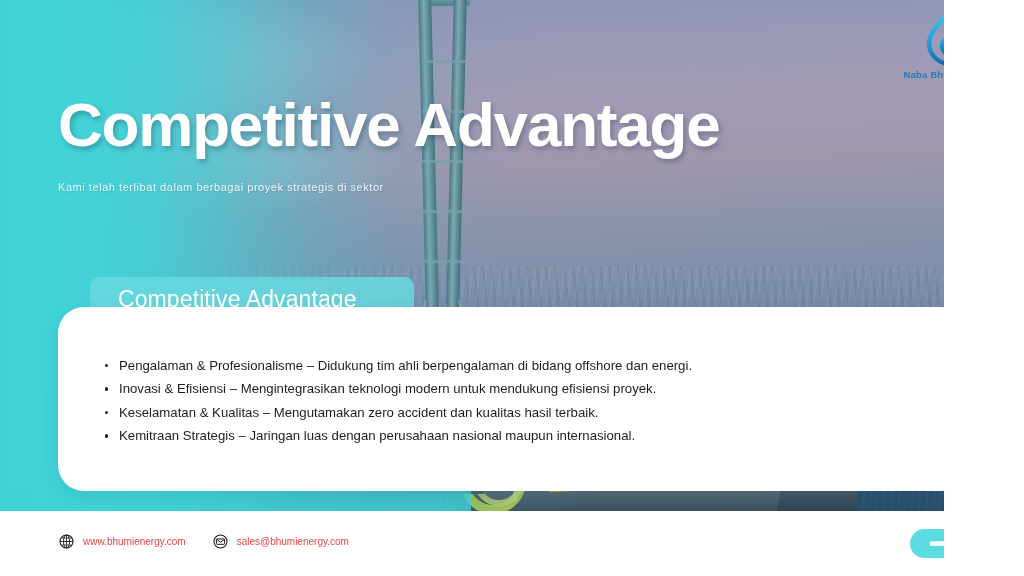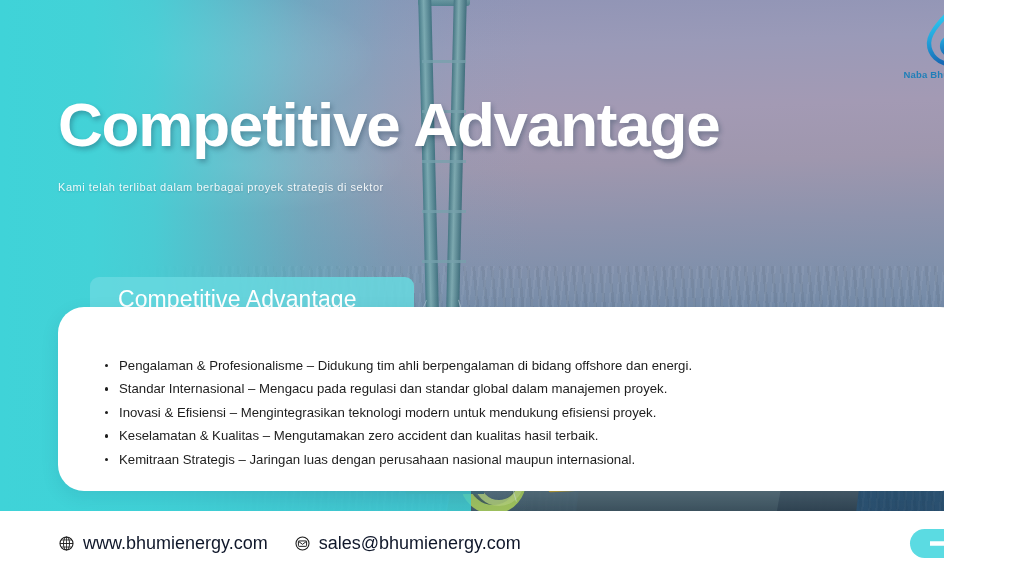--- a/index.html
+++ b/index.html
@@ -312,21 +312,21 @@
   .footer {
     position:absolute; left:0; top:511px;
     width:1024px; height:65px;
     background:#ffffff;
   }
   .contacts {
     position:absolute; left:58px; top:22px;
     display:flex; align-items:center; gap:26px;
   }
   .contact { display:flex; align-items:center; gap:8px; }
-  .contact-text { font-size:18px; color:#0f172a; }
+  .contact-text { font-size:10px; color:#ef4444; }
   .arrow-btn {
     position:absolute; right:39px; top:18px;
     width:75px; height:29px;
     background:#5bdbe2;
     border-radius:15px;
     display:flex; align-items:center; justify-content:center;
     cursor:pointer; border:none;
   }
 </style>
 </head>
@@ -409,21 +409,20 @@
       <span class="l1">Kami telah terlibat dalam berbagai proyek strategis di sektor</span>
     </div>
 
     <div class="chip">
       <span class="chip-label">Competitive Advantage</span>
     </div>
 
     <div class="card">
       <ul class="bullets">
         <li>Pengalaman &amp; Profesionalisme – Didukung tim ahli berpengalaman di bidang offshore dan energi.</li>
-        <li>Standar Internasional – Mengacu pada regulasi dan standar global dalam manajemen proyek.</li>
         <li>Inovasi &amp; Efisiensi – Mengintegrasikan teknologi modern untuk mendukung efisiensi proyek.</li>
         <li>Keselamatan &amp; Kualitas – Mengutamakan zero accident dan kualitas hasil terbaik.</li>
         <li>Kemitraan Strategis – Jaringan luas dengan perusahaan nasional maupun internasional.</li>
       </ul>
     </div>
   </div>
 
   <div class="footer">
     <div class="contacts">
 

